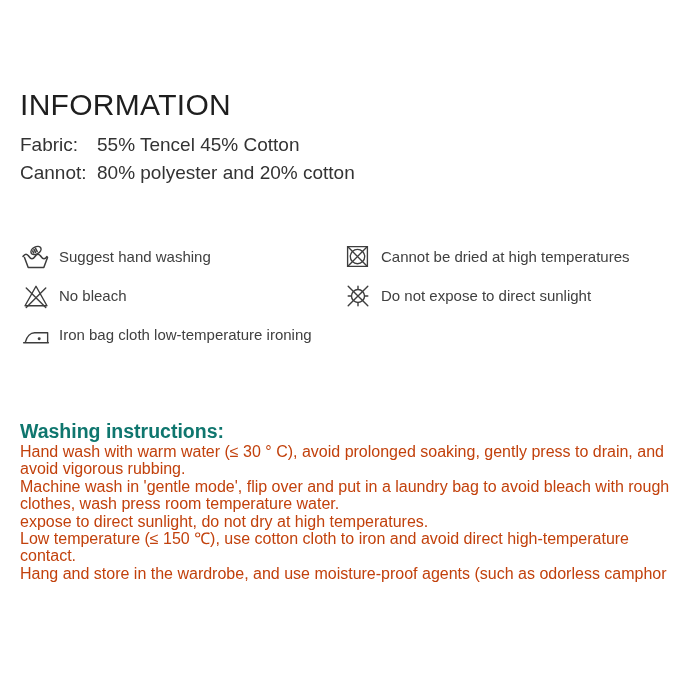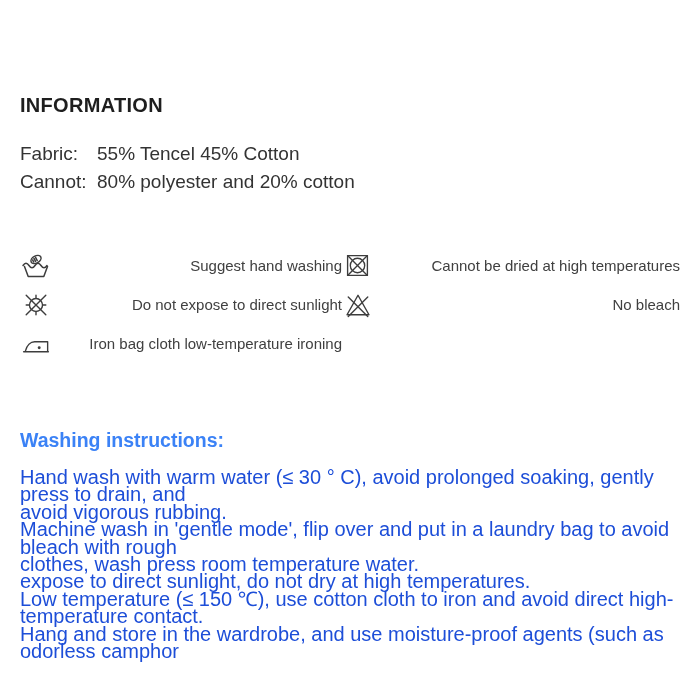--- a/index.html
+++ b/index.html
@@ -9,64 +9,63 @@
     height: 700px;
     box-sizing: border-box;
     background: #ffffff;
     padding: 88px 20px 0 20px;
     overflow: hidden;
     font-family: "Liberation Sans", sans-serif;
     color: #3c3c3c;
   }
   .title {
     margin: 0;
-    font-size: 20px;
+    font-size: 30px;
     line-height: 34px;
-    font-weight: 700;
+    font-weight: 400;
     letter-spacing: 0.3px;
     color: #1e1e1e;
   }
   .specs {
-    margin-top: 18px;
+    margin-top: 9px;
     font-size: 19px;
     line-height: 28px;
     color: #333333;
   }
   .spec-label { display: inline-block; width: 77px; }
   .care-grid {
     margin-top: 54px;
     display: grid;
     grid-template-columns: 322px auto;
     row-gap: 8px;
   }
-  .care-item { display: flex; align-items: center; min-height: 30px; justify-content: space-between; }
+  .care-item { display: flex; align-items: center; min-height: 30px; }
   .icon-box {
     width: 31px; height: 31px; flex: 0 0 31px;
     display: flex; align-items: center; justify-content: center;
     margin-right: 8px;
   }
   .icon-box svg {
     display: block;
     stroke: #3d3d3d; stroke-width: 1.5; fill: none;
     stroke-linecap: round; stroke-linejoin: round;
   }
   .care-label { font-size: 15px; color: #404040; }
   .washing-heading {
     margin: 70px 0 0 0;
     font-size: 19.5px;
     line-height: 23px;
     font-weight: 700;
-    color: #3b82f6;
+    color: #0f766e;
   }
   .instructions {
-    margin-top: 17px;
     width: 662px;
-    font-size: 20px;
+    font-size: 16px;
     line-height: 17.4px;
-    color: #1d4ed8;
+    color: #c2410c;
   }
   .instr-line { margin: 0; min-height: 17.4px; }
 </style>
 </head>
 <body>
 
 <div class="page">
 
   <h1 class="title">INFORMATION</h1>
 
@@ -101,37 +100,37 @@
           <rect x="4" y="4" width="22" height="22"></rect>
           <circle cx="15" cy="15" r="8"></circle>
           <path d="M4 4 L26 26 M26 4 L4 26"></path>
         </svg>
       </span>
       <span class="care-label">Cannot be dried at high temperatures</span>
     </div>
 
     <div class="care-item">
       <span class="icon-box">
+        <svg width="28" height="26" viewBox="0 0 30 28">
+          <path d="M15 3.5 L26.8 24.5 H3.2 Z"></path>
+          <path d="M4.5 5.5 L25.5 26.5 M25.5 5.5 L4.5 26.5"></path>
+        </svg>
+      </span>
+      <span class="care-label">No bleach</span>
+    </div>
+
+    <div class="care-item">
+      <span class="icon-box">
         <svg width="28" height="28" viewBox="0 0 30 30">
           <circle cx="15" cy="15" r="7"></circle>
           <path d="M15 4.5 V7.2 M15 22.8 V25.5 M4.5 15 H7.2 M22.8 15 H25.5"></path>
           <path d="M4.5 4.5 L25.5 25.5 M25.5 4.5 L4.5 25.5"></path>
         </svg>
       </span>
       <span class="care-label">Do not expose to direct sunlight</span>
-    </div>
-
-    <div class="care-item">
-      <span class="icon-box">
-        <svg width="28" height="26" viewBox="0 0 30 28">
-          <path d="M15 3.5 L26.8 24.5 H3.2 Z"></path>
-          <path d="M4.5 5.5 L25.5 26.5 M25.5 5.5 L4.5 26.5"></path>
-        </svg>
-      </span>
-      <span class="care-label">No bleach</span>
     </div>
 
     <div class="care-item">
       <span class="icon-box">
         <svg width="28" height="22" viewBox="0 0 30 24">
           <path d="M1.5 20.5 H28.5"></path>
           <path d="M3.5 19.5 C5 13.5 9 9.5 13.5 9.5 H27.7 V19.5"></path>
           <circle cx="18.5" cy="16" r="1.6" fill="#3d3d3d" stroke="none"></circle>
         </svg>
       </span>

